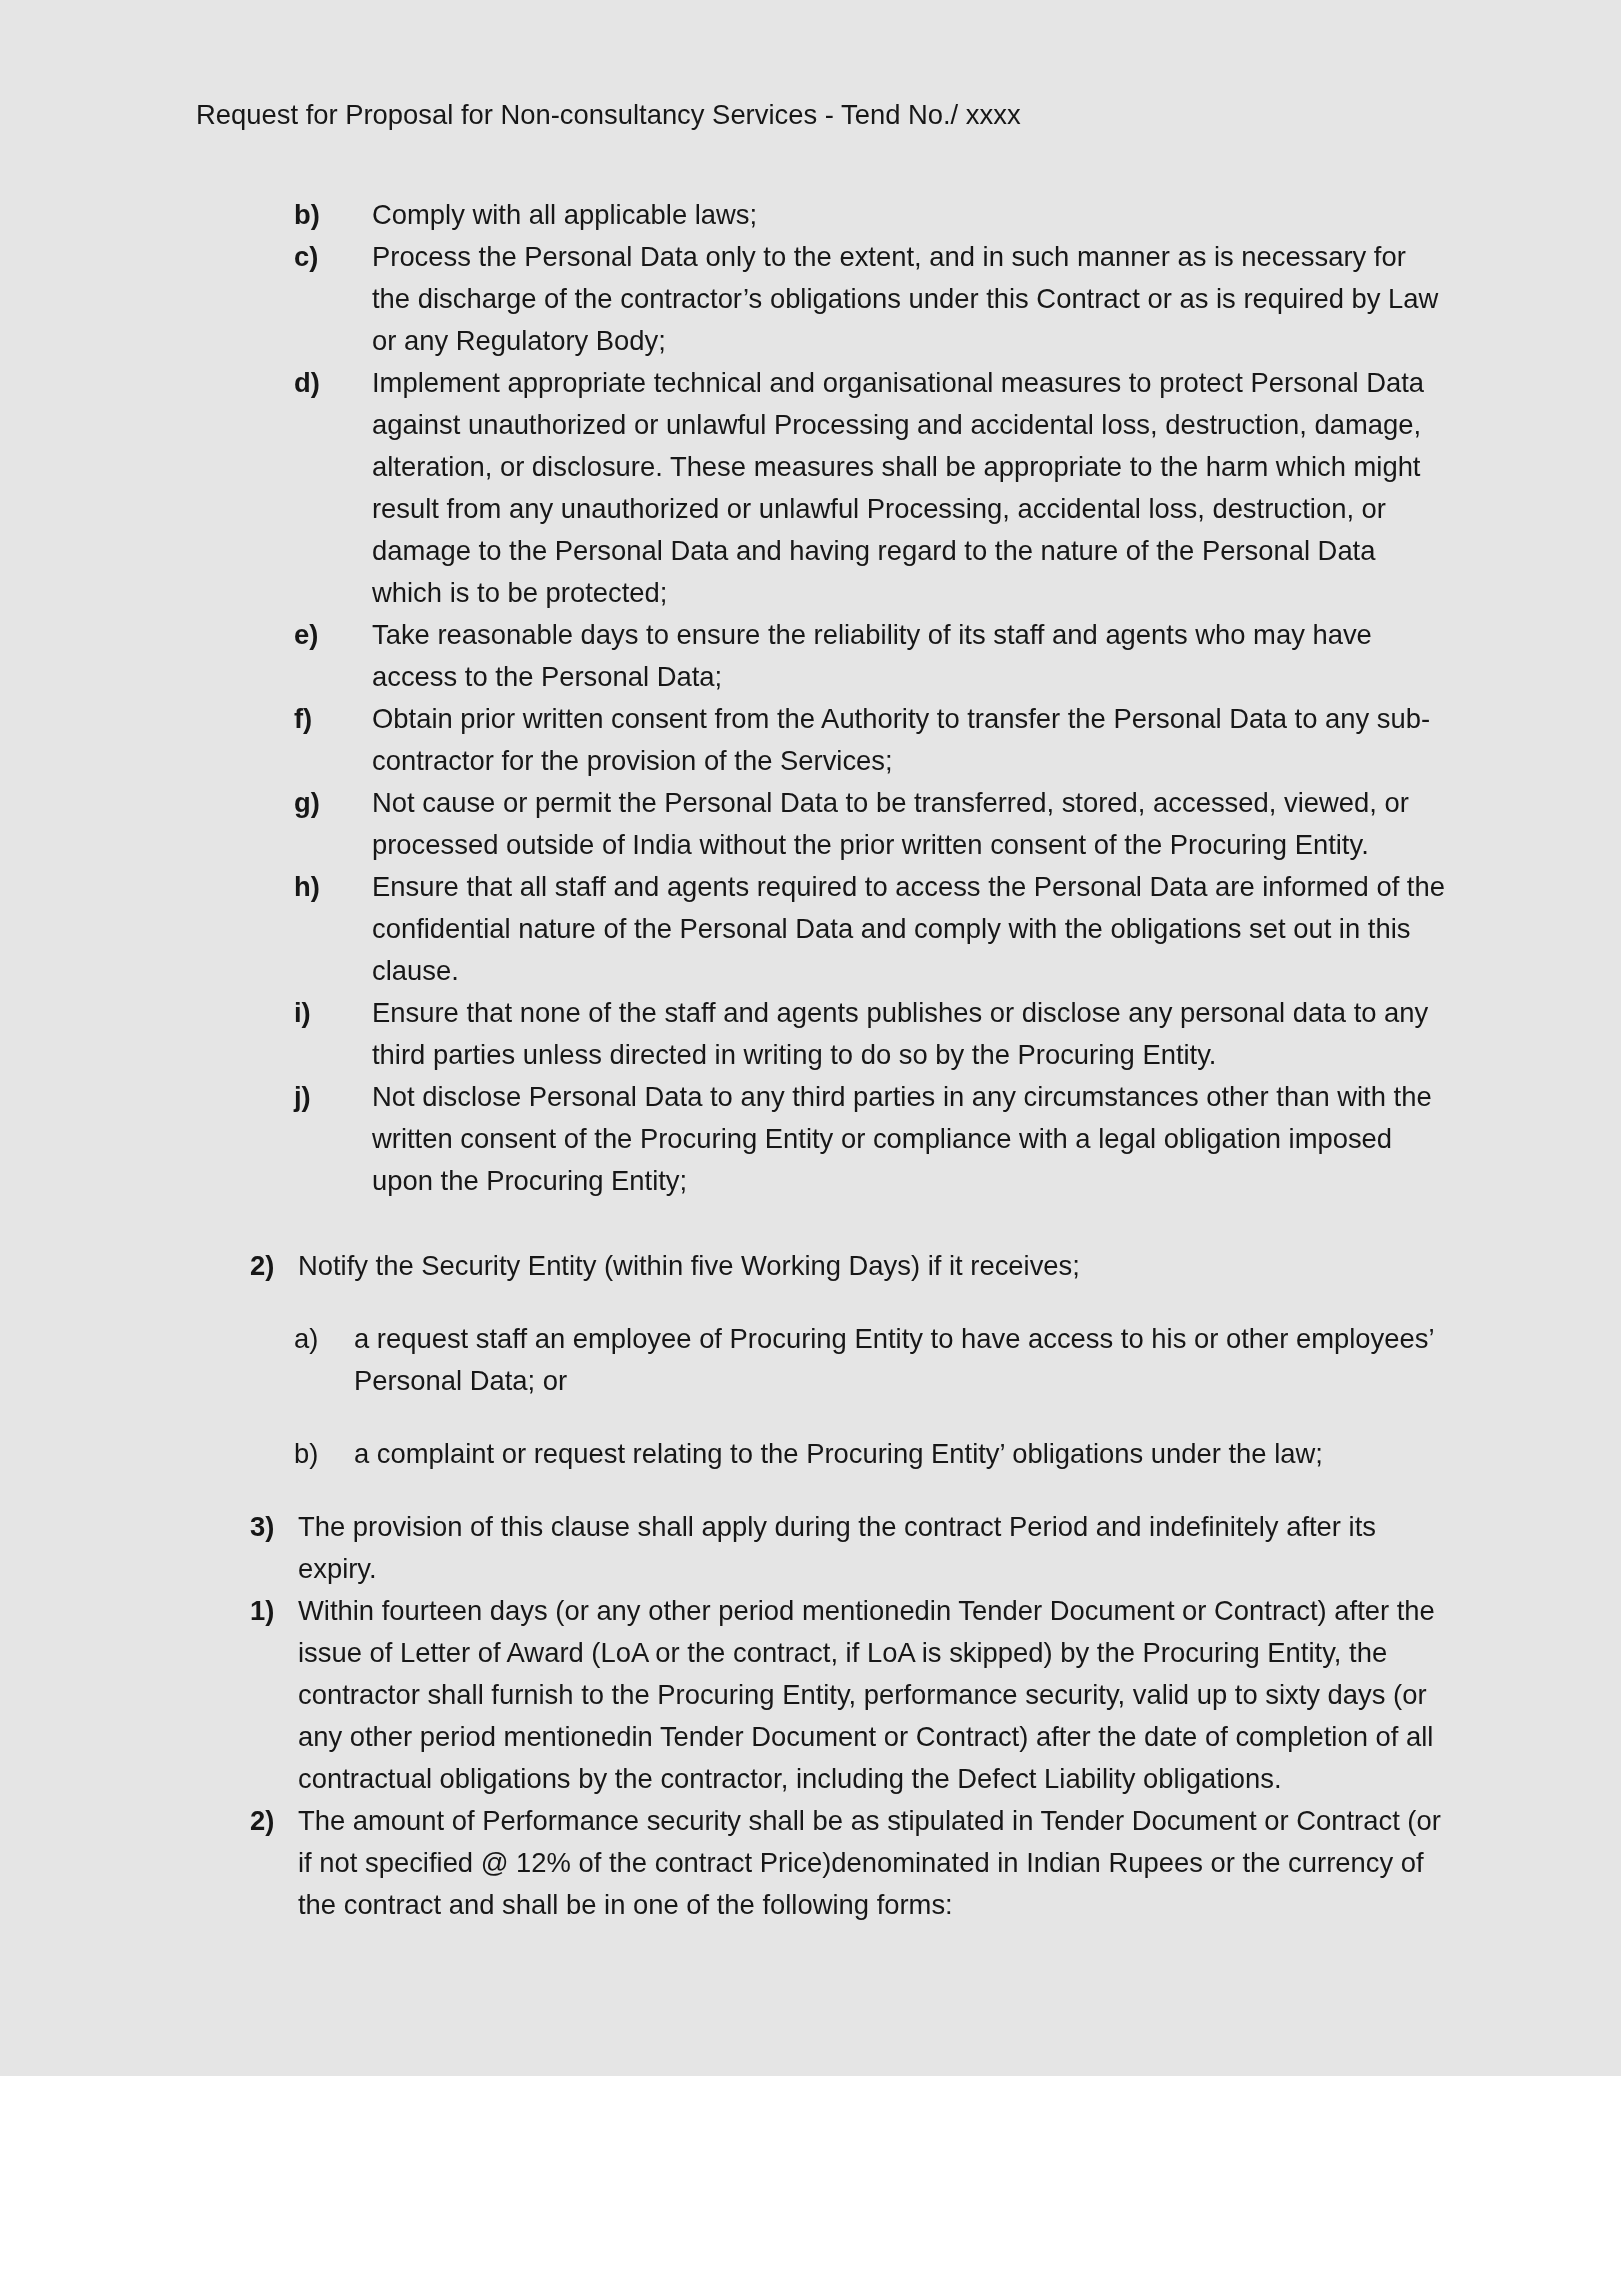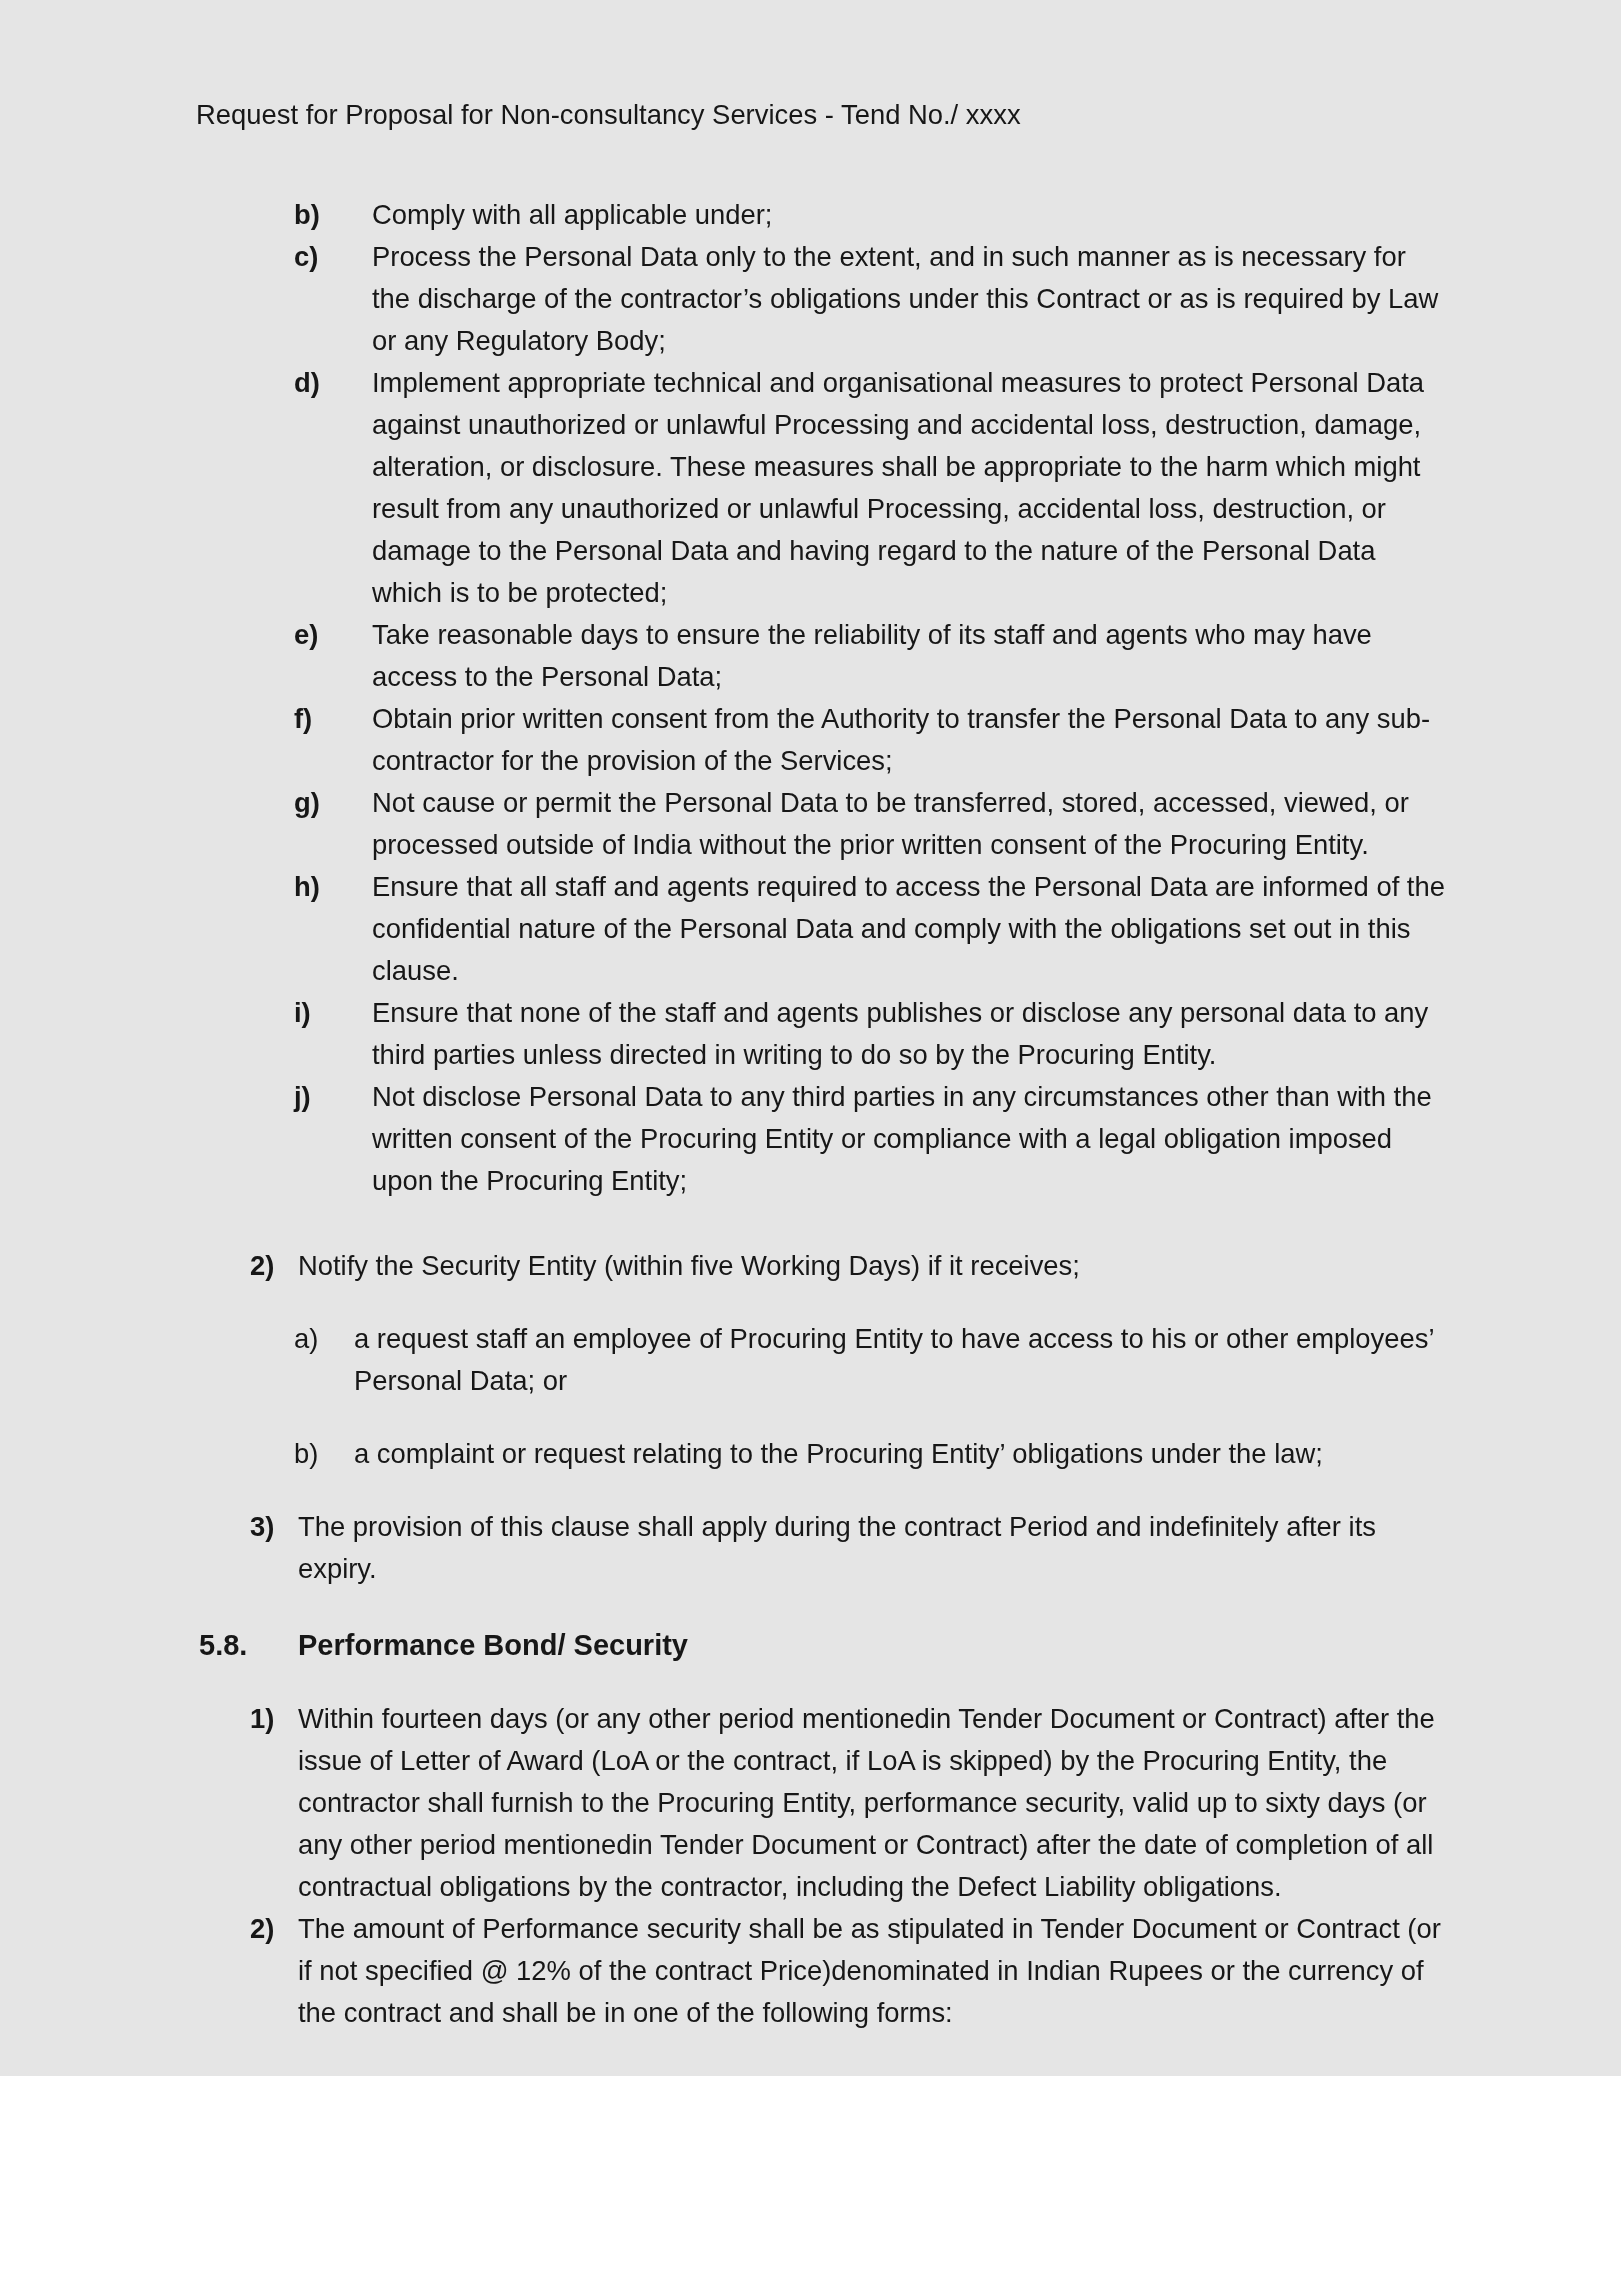--- a/index.html
+++ b/index.html
@@ -62,21 +62,21 @@
 <body>
 
 <div class="page">
 
   <div class="header">Request for Proposal for Non-consultancy Services - Tend No./ xxxx</div>
 
   <div class="content">
 
     <div class="item lettered">
       <span class="lbl">b)</span>
-      <span class="txt">Comply with all applicable under;</span>
+      <span class="txt">Comply with all applicable laws;</span>
     </div>
     <div class="item lettered">
       <span class="lbl">c)</span>
       <span class="txt">Process the Personal Data only to the extent, and in such manner as is necessary for the discharge of the contractor’s obligations under this Contract or as is required by Law or any Regulatory Body;</span>
     </div>
     <div class="item lettered">
       <span class="lbl">d)</span>
       <span class="txt">Implement appropriate technical and organisational measures to protect Personal Data against unauthorized or unlawful Processing and accidental loss, destruction, damage, alteration, or disclosure. These measures shall be appropriate to the harm which might result from any unauthorized or unlawful Processing, accidental loss, destruction, or damage to the Personal Data and having regard to the nature of the Personal Data which is to be protected;</span>
     </div>
     <div class="item lettered">
@@ -116,24 +116,20 @@
     <div class="item sub gap">
       <span class="lbl">b)</span>
       <span class="txt">a complaint or request relating to the Procuring Entity’ obligations under the law;</span>
     </div>
 
     <div class="item numbered gap">
       <span class="lbl">3)</span>
       <span class="txt">The provision of this clause shall apply during the contract Period and indefinitely after its expiry.</span>
     </div>
 
-    <div class="heading">
-      <span class="hlbl">5.8.</span>
-      <span>Performance Bond/ Security</span>
-    </div>
 
     <div class="item numbered">
       <span class="lbl">1)</span>
       <span class="txt">Within fourteen days (or any other period mentionedin Tender Document or Contract) after the issue of Letter of Award (LoA or the contract, if LoA is skipped) by the Procuring Entity, the contractor shall furnish to the Procuring Entity, performance security, valid up to sixty days (or any other period mentionedin Tender Document or Contract) after the date of completion of all contractual obligations by the contractor, including the Defect Liability obligations.</span>
     </div>
     <div class="item numbered">
       <span class="lbl">2)</span>
       <span class="txt">The amount of Performance security shall be as stipulated in Tender Document or Contract (or if not specified @ 12% of the contract Price)denominated in Indian Rupees or the currency of the contract and shall be in one of the following forms:</span>
     </div>
 

